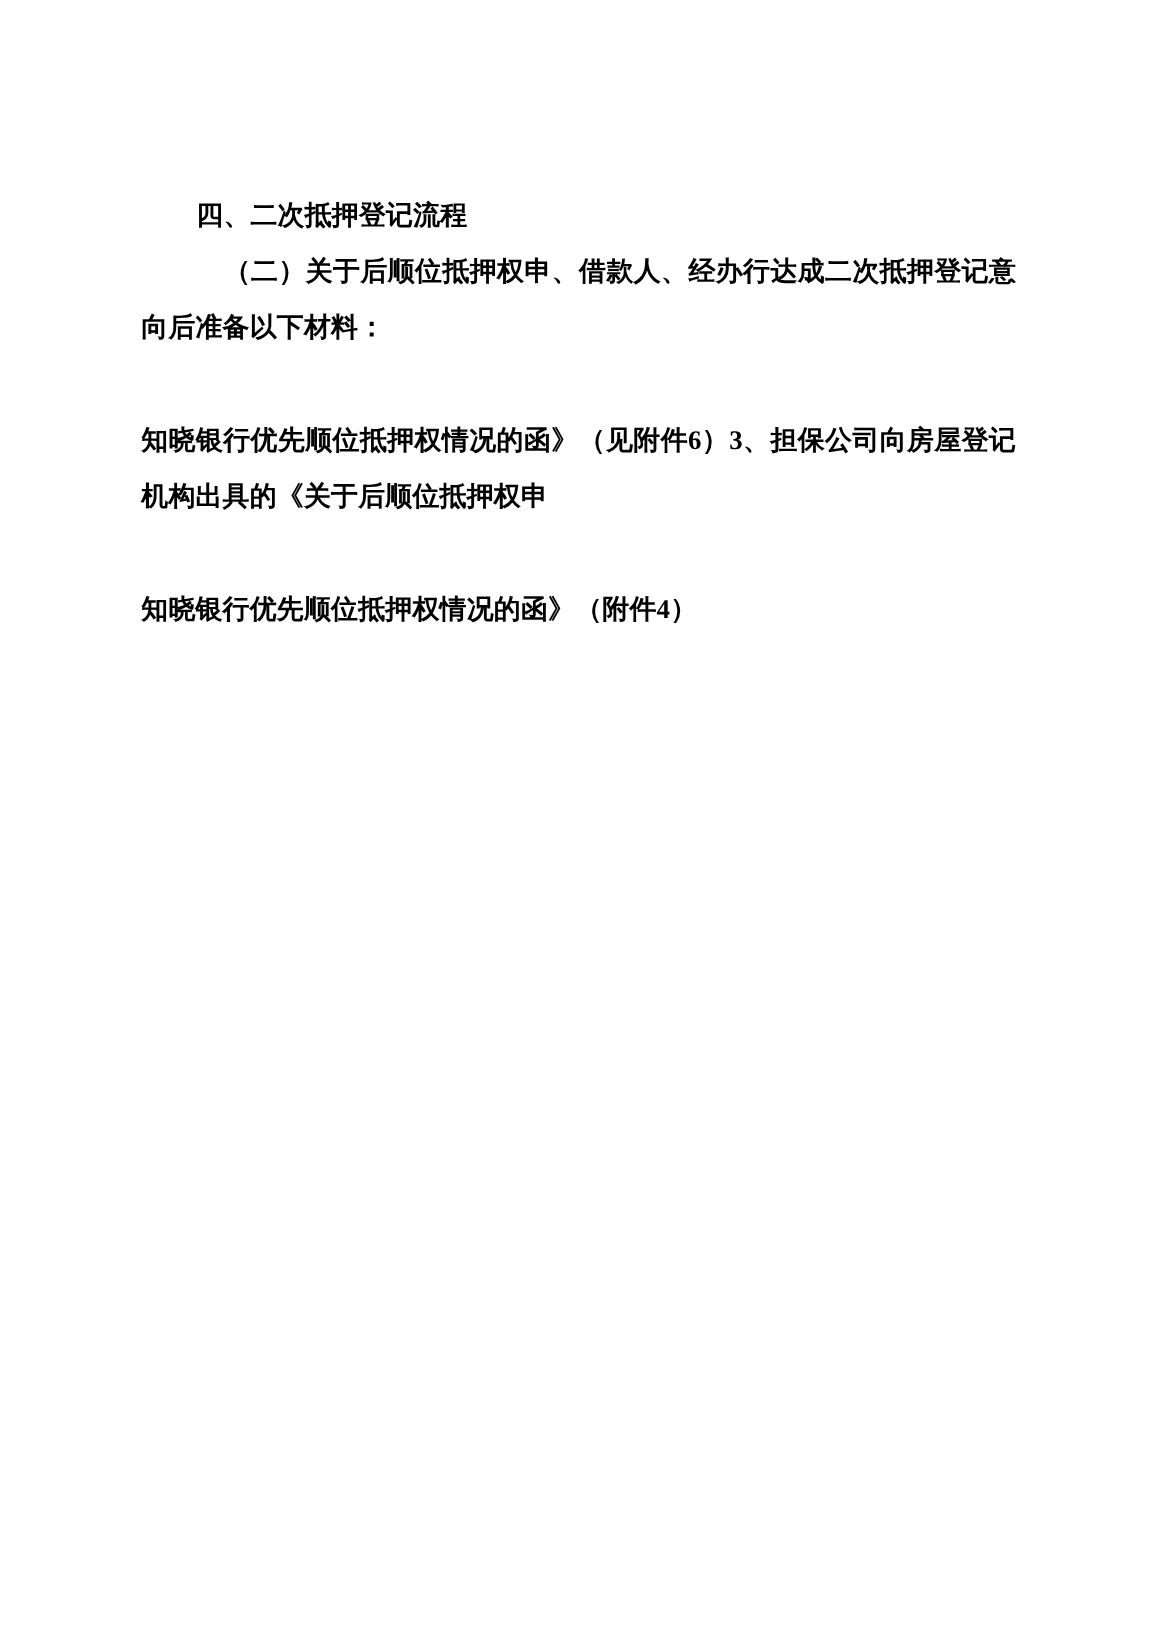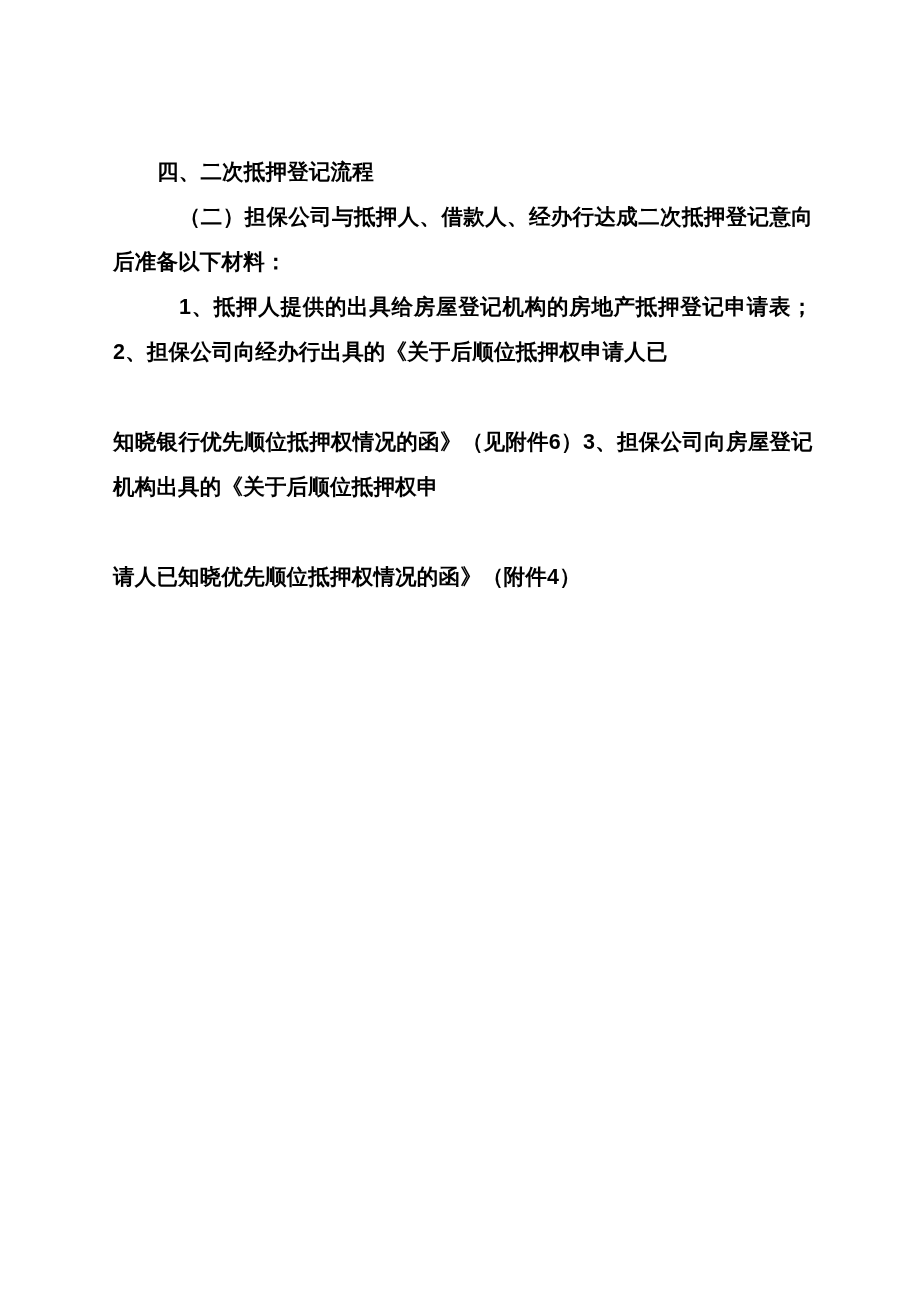--- a/index.html
+++ b/index.html
@@ -33,44 +33,44 @@
     font-weight: 700;
   }
   .indent-1 {
     text-indent: 44px;
   }
   .indent-2 {
     text-indent: 66px;
   }
   .indent-0 {
     text-indent: 0;
+    font-family: Liberation Serif, serif;
   }
   .gap {
     height: 45px;
   }
 </style>
 </head>
 <body>
 
 <div class="page">
   <div class="content">
 
     <p class="para indent-1">四、二次抵押登记流程</p>
 
 
-    <p class="para indent-2">（二）担保公司与抵押人、借款人、经办行达成二次抵押登记意向后准备以下材料：</p>
+    <p class="para indent-2">（二）关于后顺位抵押权申、借款人、经办行达成二次抵押登记意向后准备以下材料：</p>
 
-    <p class="para indent-2">1、抵押人提供的出具给房屋登记机构的房地产抵押登记申请表；2、担保公司向经办行出具的《关于后顺位抵押权申请人已</p>
 
     <div class="gap"></div>
 
     <p class="para indent-0">知晓银行优先顺位抵押权情况的函》（见附件6）3、担保公司向房屋登记机构出具的《关于后顺位抵押权申</p>
 
     <div class="gap"></div>
 
-    <p class="para indent-0">请人已知晓优先顺位抵押权情况的函》（附件4）</p>
+    <p class="para indent-0">知晓银行优先顺位抵押权情况的函》（附件4）</p>
 
 
     <div class="gap"></div>
 
 
   </div>
 </div>
 
 </body></html>

